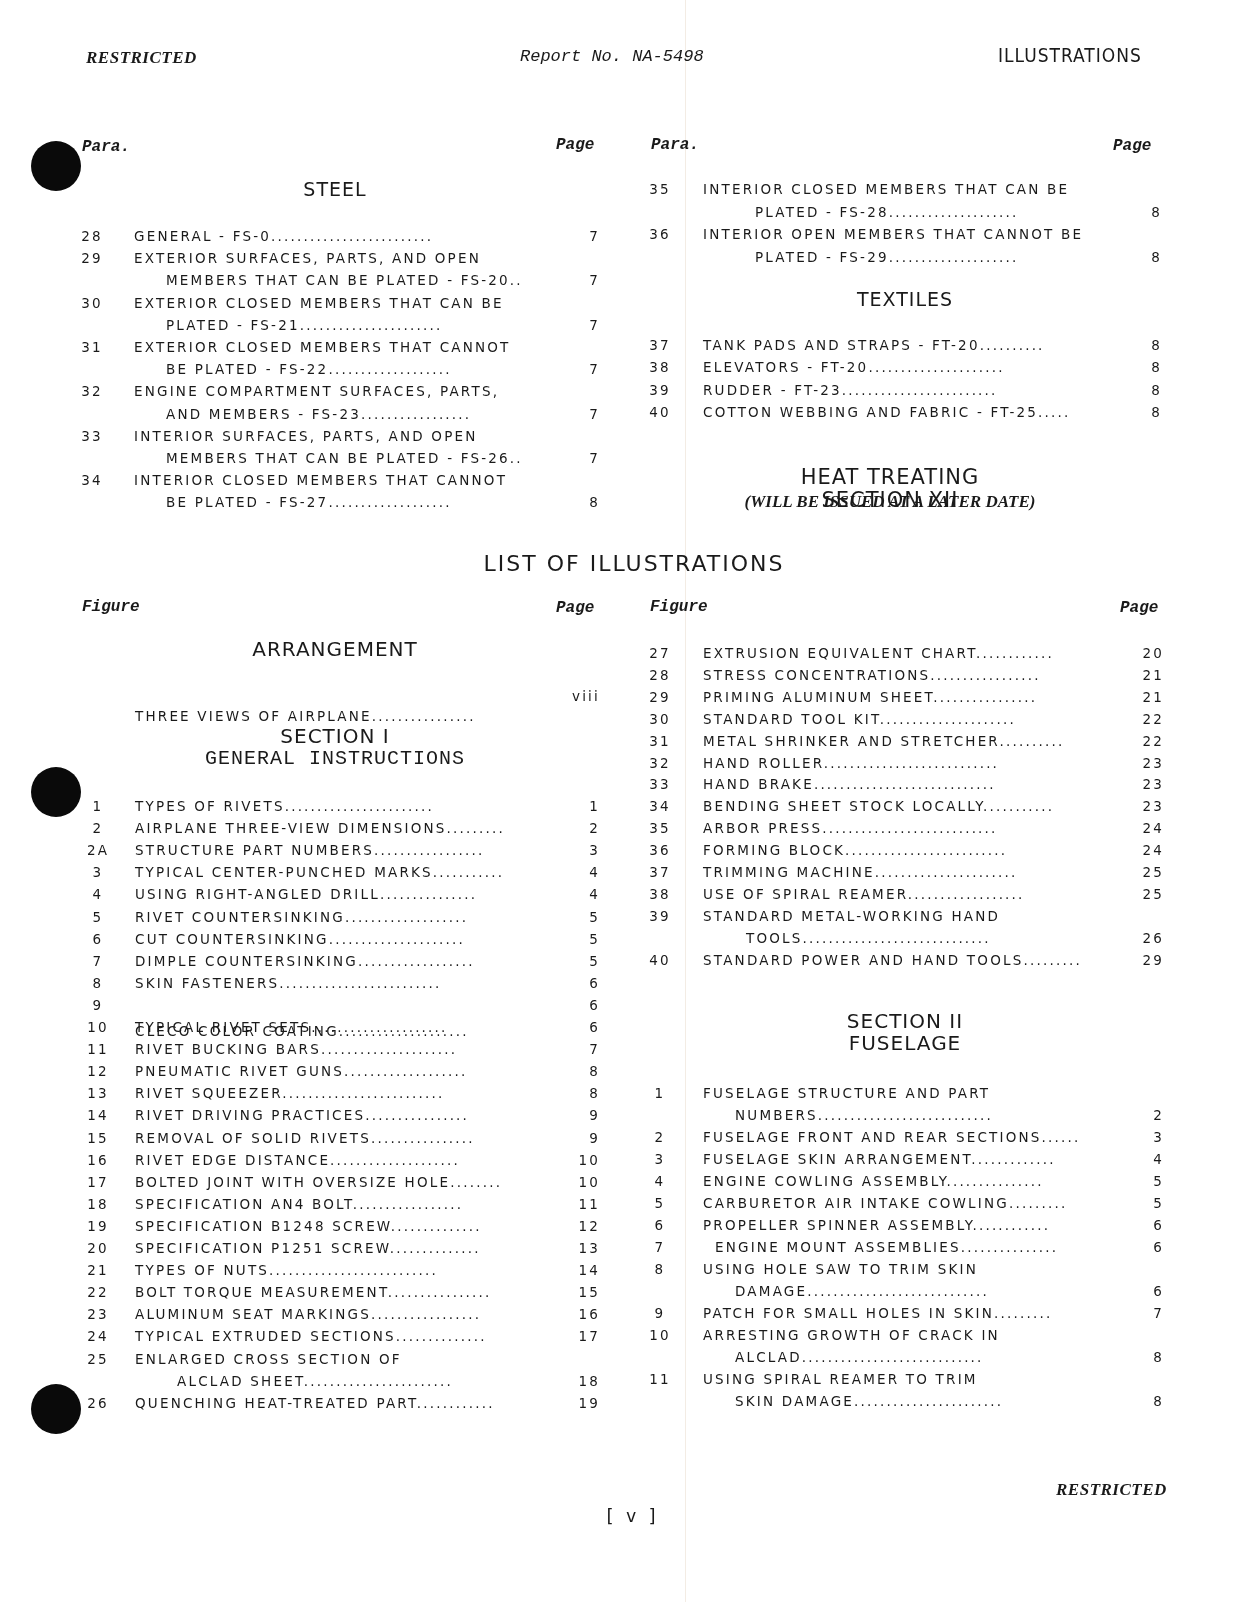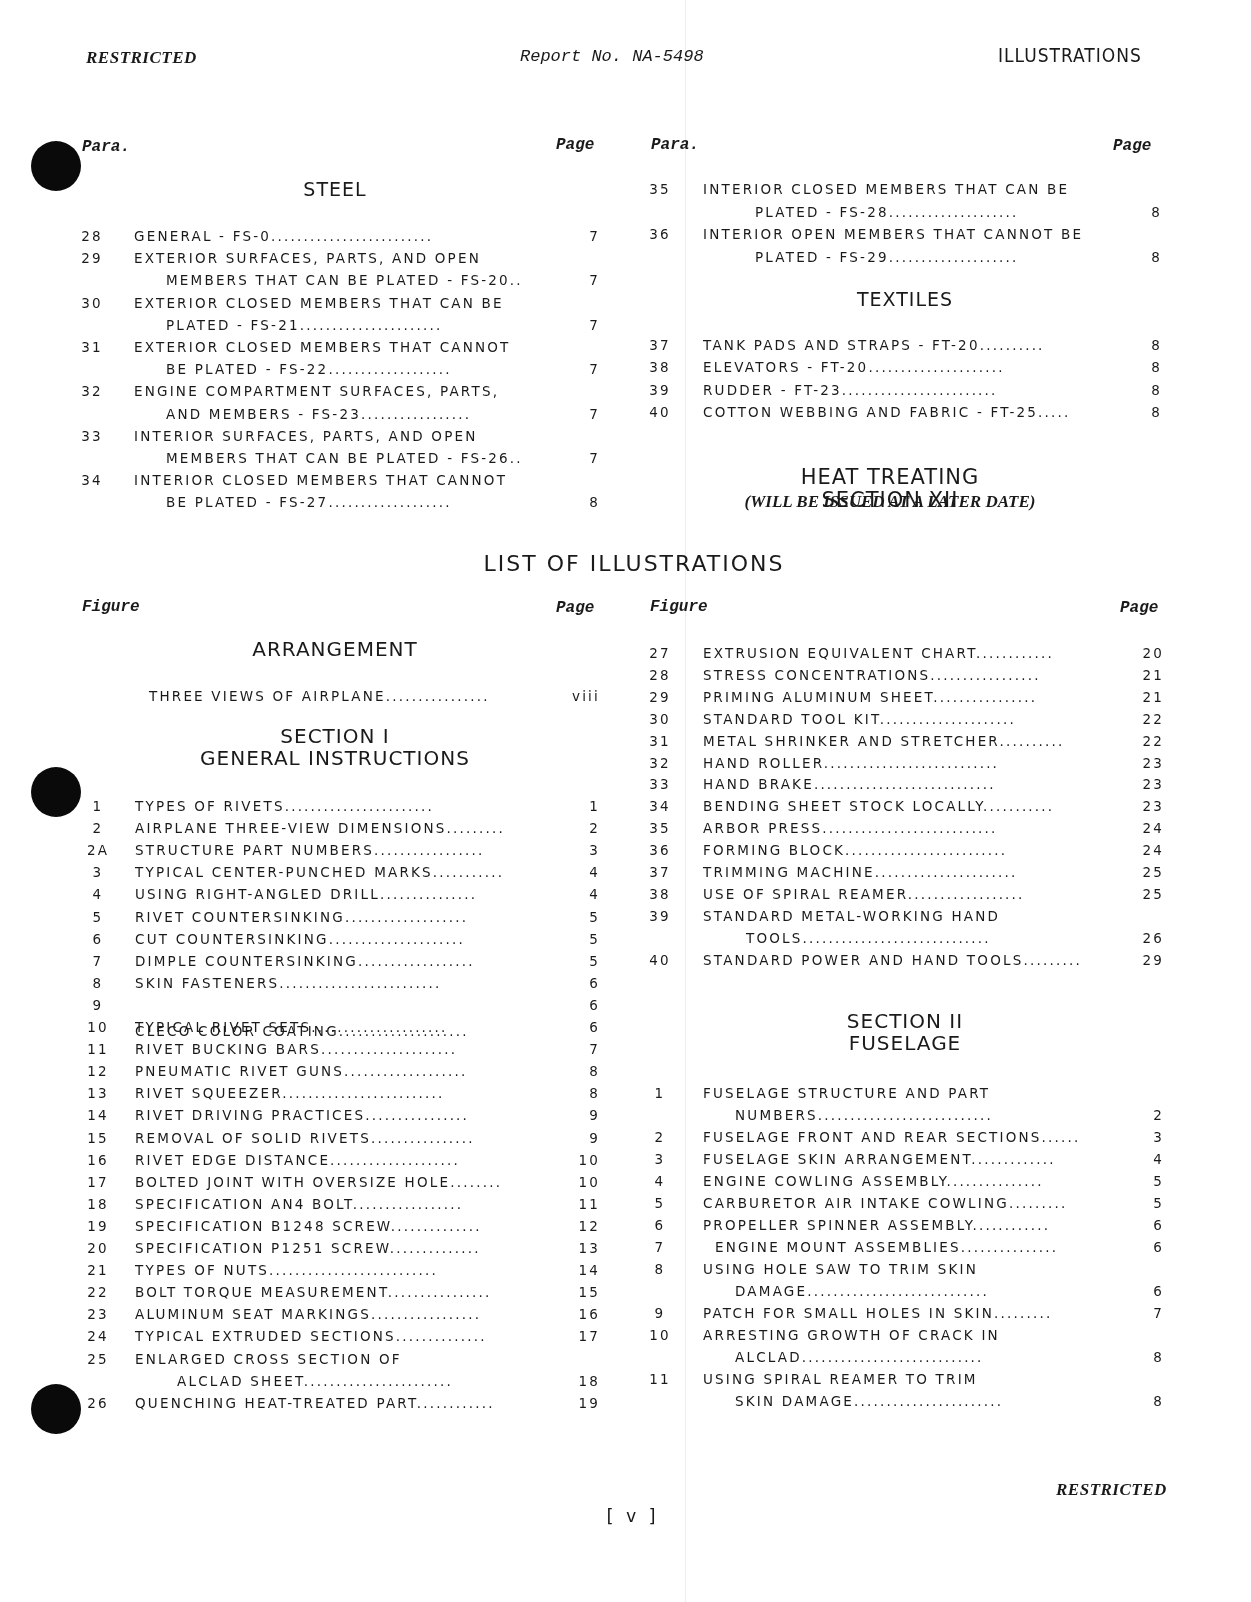--- a/index.html
+++ b/index.html
@@ -146,26 +146,26 @@
 <div class="abs sec-sub" style="left:650px;top:492px;width:480px;">(WILL BE ISSUED AT A LATER DATE)</div>
 
 <div class="abs main-title" style="left:0;top:551px;width:1268px;">LIST OF ILLUSTRATIONS</div>
 <div class="abs colhead" style="left:82px;top:598px;">Figure</div>
 <div class="abs colhead" style="left:556px;top:599px;">Page</div>
 <div class="abs colhead" style="left:650px;top:598px;">Figure</div>
 <div class="abs colhead" style="left:1120px;top:599px;">Page</div>
 
 <div class="abs sec-title" style="left:80px;top:638px;width:510px;font-size:20px;">ARRANGEMENT</div>
 <div class="row" style="left:80px;top:685px;width:520px;">
-  <span class="txt" style="left:69px;">THREE VIEWS OF AIRPLANE................</span>
+  <span class="txt" style="left:55px;margin-top:20px;">THREE VIEWS OF AIRPLANE................</span>
   <span class="pg" style="right:0;">viii</span>
 </div>
 
 <div class="abs sec-title" style="left:80px;top:725px;width:510px;font-size:20px;">SECTION I</div>
-<div class="abs sec-title" style="left:80px;top:747px;width:510px;font-size:20px;">GENERAL INSTRUCTIONS</div>
+<div class="abs sec-title" style="left:80px;top:747px;width:510px;font-size:20px;font-family:Liberation Mono, monospace;">GENERAL INSTRUCTIONS</div>
 
 <div id="ill-left">
     <div class="row" style="left: 78px; top: 795px; width: 522px;">
       <span class="num">1</span>
       <span class="txt" style="left: 57px;">TYPES OF RIVETS.......................</span>
       <span class="pg" style="right: 0px;">1</span>
     </div>
     <div class="row" style="left: 78px; top: 817.1px; width: 522px;">
       <span class="num">2</span>
       <span class="txt" style="left: 57px;">AIRPLANE THREE-VIEW DIMENSIONS.........</span>

